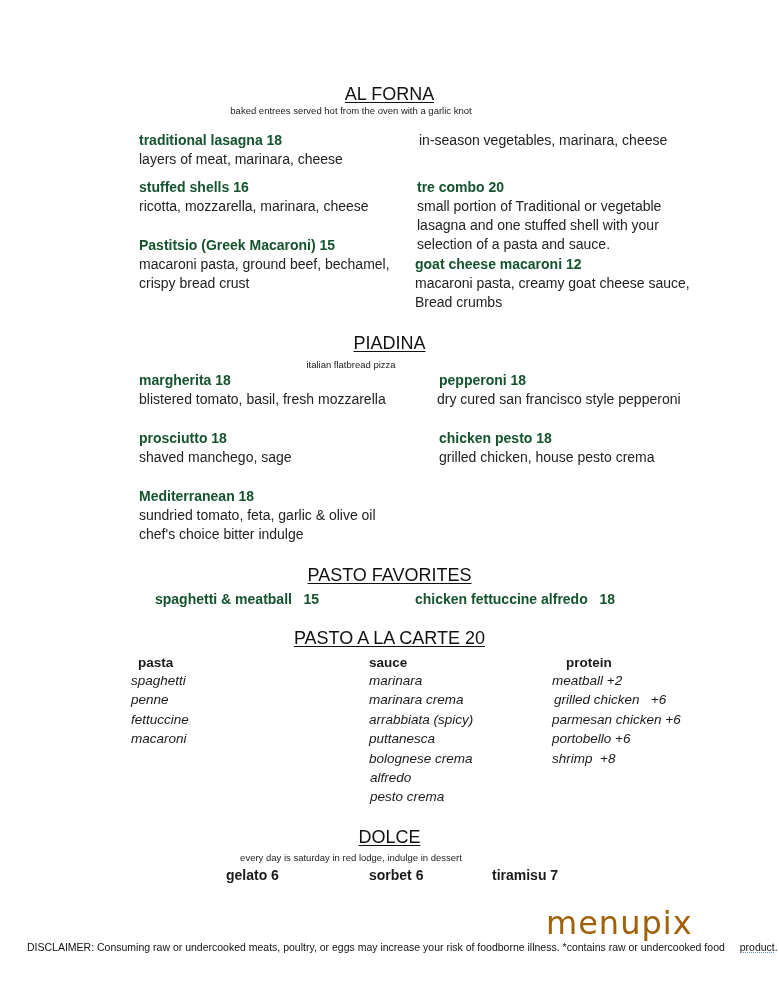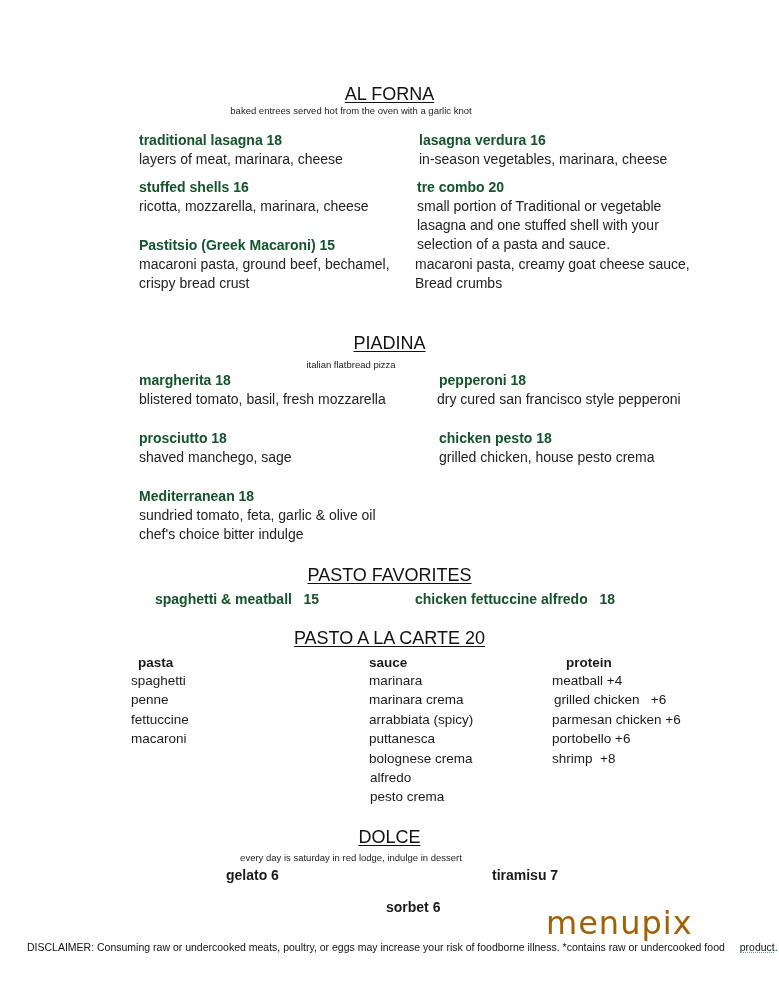--- a/index.html
+++ b/index.html
@@ -14,59 +14,59 @@
     color: #111;
   }
   .sec-sub {
     position: absolute; left: 0; width: 702px; text-align: center;
     font-size: 9.5px; color: #222;
   }
   .name { font-weight: bold; font-size: 14px; color: #14532d; }
   .desc { font-size: 14px; color: #222; }
   .item .line { display: block; line-height: 19px; }
   .col-head { font-weight: bold; font-size: 13.5px; }
-  .col-item { font-size: 13.5px; line-height: 19.4px; display: block; }
+  .col-item { font-size: 13.5px; line-height: 19.4px; display: block; font-style: italic; }
   .dolce-item { font-weight: bold; font-size: 14px; }
   .disclaimer { font-size: 10.5px; color: #111; }
   .disclaimer .ul { text-decoration: underline dotted #6a8fc0; margin-left: 12px; }
   .watermark {
     position: absolute; left: 546px; top: 904px; font-size: 32px;
     color: #a16207; letter-spacing: 1px; font-family: "DejaVu Sans", sans-serif;
   }
 </style>
 </head>
 <body>
 
 <div class="sec-title" style="top:84px;">AL FORNA</div>
 <div class="sec-sub" style="top:105px;">baked entrees served hot from the oven with a garlic knot</div>
 
 <div class="abs item" style="left:139px; top:131px;">
   <span class="line name">traditional lasagna 18</span>
   <span class="line desc">layers of meat, marinara, cheese</span>
 </div>
 <div class="abs item" style="left:419px; top:131px;">
-  <span class="line name">lasagna verdura  16</span>
   <span class="line desc">in-season vegetables, marinara, cheese</span>
 </div>
 <div class="abs item" style="left:139px; top:178px;">
   <span class="line name">stuffed shells 16</span>
   <span class="line desc">ricotta, mozzarella, marinara, cheese</span>
 </div>
 <div class="abs item" style="left:417px; top:178px;">
   <span class="line name">tre combo 20</span>
   <span class="line desc">small portion of Traditional or vegetable</span>
   <span class="line desc">lasagna and one stuffed shell with your</span>
   <span class="line desc">selection of a pasta and sauce.</span>
 </div>
 <div class="abs item" style="left:139px; top:236px;">
   <span class="line name">Pastitsio (Greek Macaroni) 15</span>
   <span class="line desc">macaroni pasta, ground beef, bechamel,</span>
   <span class="line desc">crispy bread crust</span>
 </div>
 <div class="abs item" style="left:415px; top:255px;">
+  <span class="line name">goat cheese macaroni 12</span>
   <span class="line desc">macaroni pasta, creamy goat cheese sauce,</span>
   <span class="line desc">Bread crumbs</span>
 </div>
 
 <div class="sec-title" style="top:333px;">PIADINA</div>
 <div class="sec-sub" style="top:359px;">italian flatbread pizza</div>
 
 <div class="abs item" style="left:139px; top:371px;">
   <span class="line name">margherita 18</span>
   <span class="line desc">blistered tomato, basil, fresh mozzarella</span>
@@ -107,28 +107,28 @@
   <span class="col-item">marinara</span>
   <span class="col-item">marinara crema</span>
   <span class="col-item">arrabbiata (spicy)</span>
   <span class="col-item">puttanesca</span>
   <span class="col-item">bolognese crema</span>
   <span class="col-item" style="margin-left:1px;">alfredo</span>
   <span class="col-item" style="margin-left:1px;">pesto crema</span>
 </div>
 <div class="abs" style="left:552px; top:654px;">
   <span class="col-head" style="display:block; margin-left:14px; line-height:17px;">protein</span>
-  <span class="col-item" style="white-space:pre;">meatball +4</span>
+  <span class="col-item" style="white-space:pre;">meatball +2</span>
   <span class="col-item" style="white-space:pre; margin-left:2px;">grilled chicken   +6</span>
   <span class="col-item" style="white-space:pre;">parmesan chicken +6</span>
   <span class="col-item" style="white-space:pre;">portobello +6</span>
   <span class="col-item" style="white-space:pre;">shrimp  +8</span>
 </div>
 
 <div class="sec-title" style="top:827px;">DOLCE</div>
 <div class="sec-sub" style="top:852px;">every day is saturday in red lodge, indulge in dessert</div>
 <div class="abs dolce-item" style="left:226px; top:867px;">gelato 6</div>
-<div class="abs dolce-item" style="left:386px; top:867px;margin-top:32px;">sorbet 6</div>
+<div class="abs dolce-item" style="left:369px; top:867px;">sorbet 6</div>
 <div class="abs dolce-item" style="left:492px; top:867px;">tiramisu 7</div>
 
 <div class="watermark">menupix</div>
 
 <div class="abs disclaimer" style="left:27px; top:941px;"><span>DISCLAIMER: Consuming raw or undercooked meats, poultry, or eggs may increase your risk of foodborne illness. *contains raw or undercooked food </span><span class="ul">product</span><span>.</span></div>
 
 </body></html>

